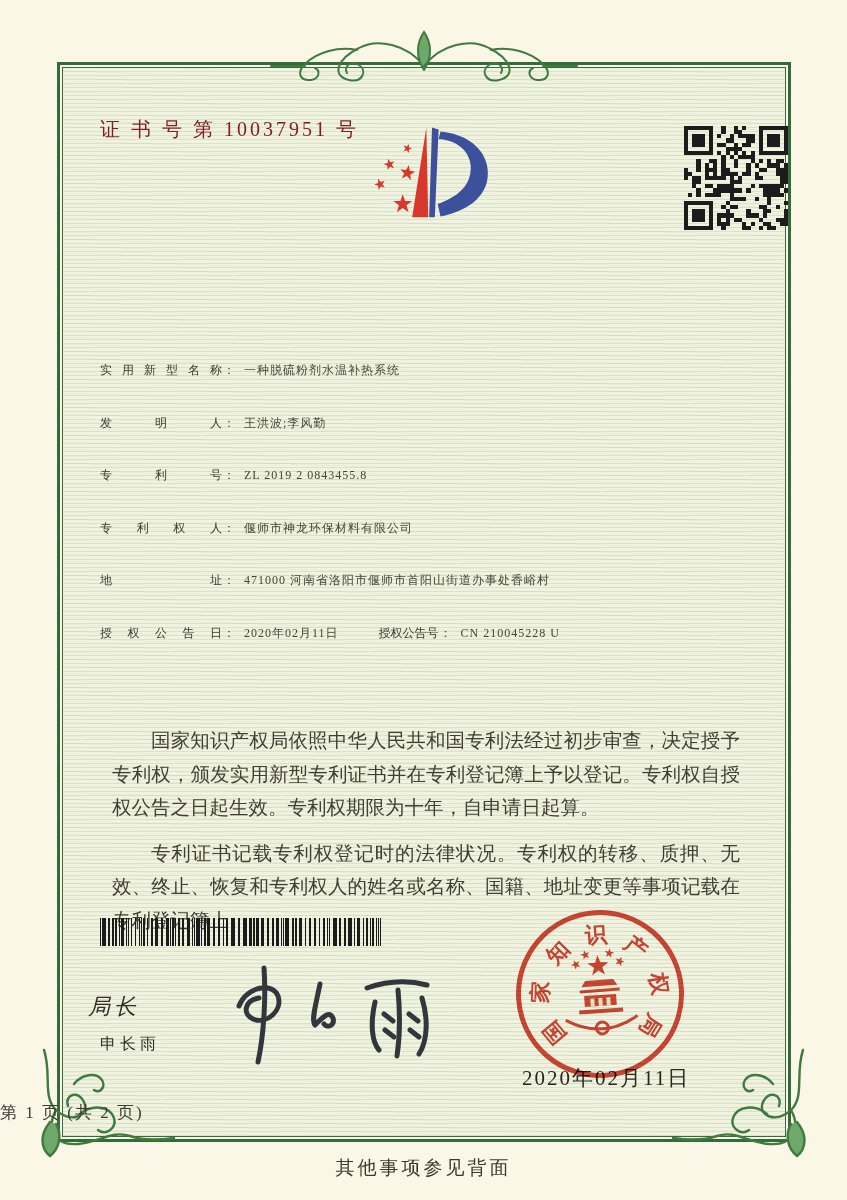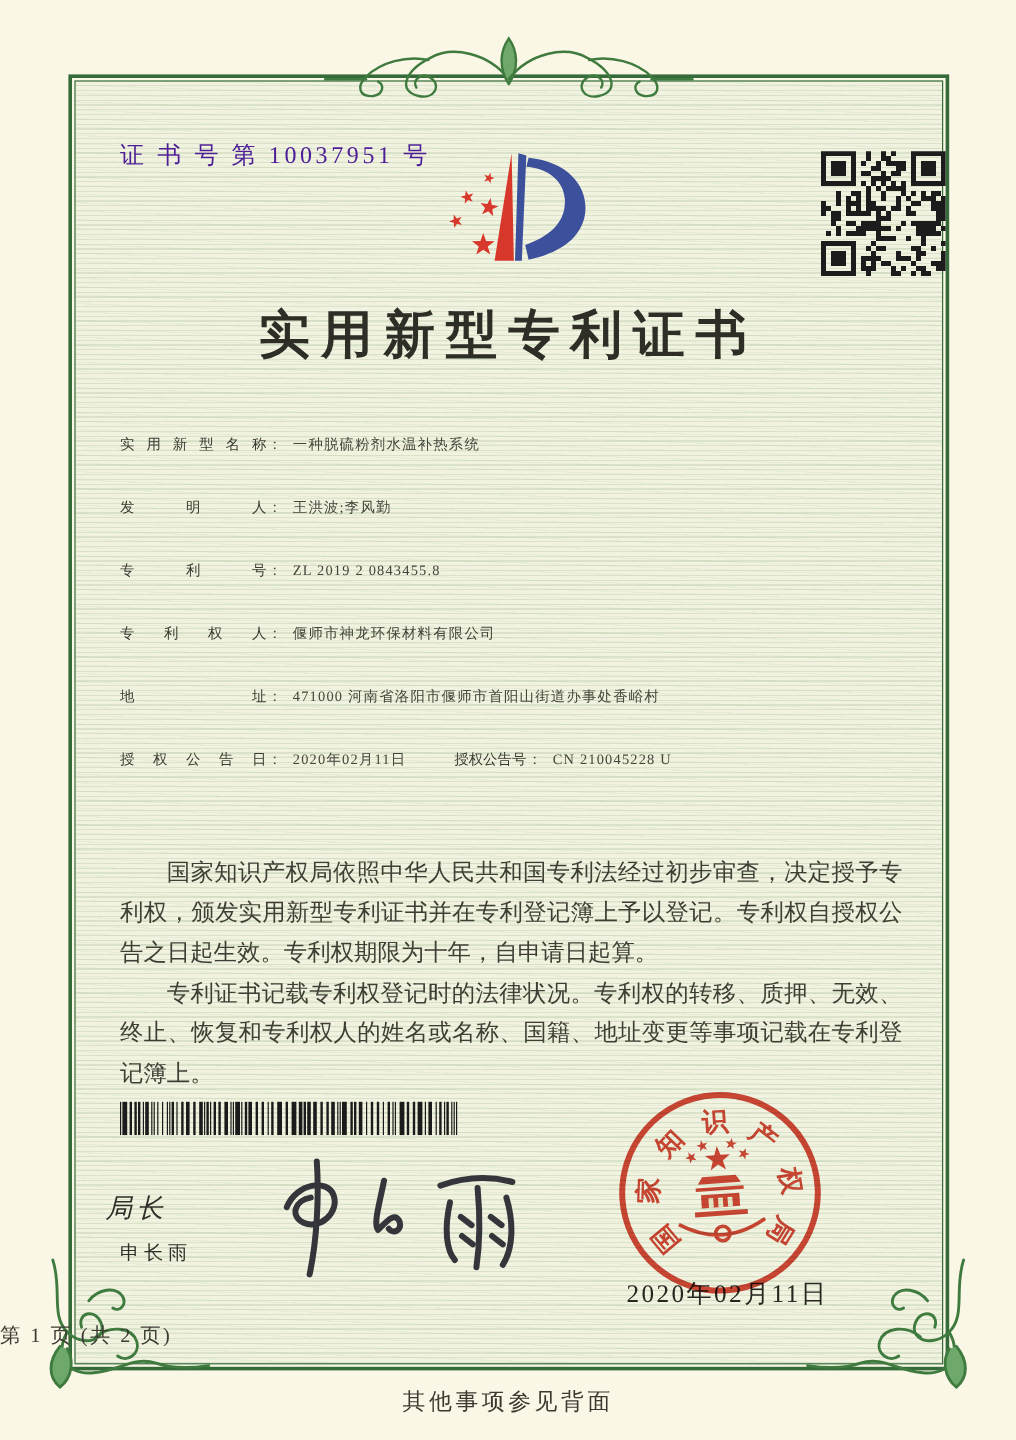--- a/index.html
+++ b/index.html
@@ -14,37 +14,37 @@
          background-color:#f1f3e0;
          background-image:repeating-linear-gradient(0deg,rgba(124,163,112,.20) 0px,rgba(124,163,112,.20) 1px,transparent 1px,transparent 4px),
                           repeating-linear-gradient(2deg,rgba(124,163,112,.08) 0px,rgba(124,163,112,.08) 1px,transparent 1px,transparent 7px);}
 
   .ornament{position:absolute;pointer-events:none;}
   .orn-top{left:50%;top:26px;transform:translateX(-50%);}
   .orn-bl{left:26px;top:1044px;}
   .orn-br{right:26px;top:1044px;transform:scaleX(-1);}
 
   .content{position:absolute;inset:0;}
-  .cert-no{position:absolute;left:100px;top:116px;font-size:20px;letter-spacing:3px;color:#4c1d95;}
+  .cert-no{position:absolute;left:100px;top:116px;font-size:20px;letter-spacing:3px;color:#7f1d1d;}
   .logo{position:absolute;left:347px;top:108px;}
   .qr{position:absolute;left:684px;top:126px;width:104px;height:104px;}
   .title{position:absolute;left:0;right:0;top:250px;text-align:center;font-size:43px;
          font-weight:700;letter-spacing:9px;color:#2e2d26;}
 
   .fields{position:absolute;left:100px;top:362px;width:660px;font-size:12px;color:#45443a;}
   .frow{height:52.5px;white-space:nowrap;}
   .flabel{display:inline-block;width:122px;text-align:justify;text-align-last:justify;
           -moz-text-align-last:justify;vertical-align:top;color:#3b3a31;}
   .fcolon{margin-left:1px;}
   .fvalue{margin-left:9px;letter-spacing:1px;}
   .flabel2{display:inline-block;margin-left:40px;width:auto;text-align:left;text-align-last:auto;}
 
   .paras{position:absolute;left:100px;top:712px;width:652px;font-size:19.5px;line-height:33.5px;
          text-align:justify;color:#3f3e34;}
-  .paras p{margin:0;text-indent:2em;font-family:Liberation Mono, monospace;}
+  .paras p{margin:12px;text-indent:2em;}
 
   .barcode{position:absolute;left:100px;top:918px;width:290px;height:28px;}
   .officer-title{position:absolute;left:88px;top:992px;font-size:22px;letter-spacing:4px;color:#2f2e28;font-style:italic;}
   .officer-name{position:absolute;left:100px;top:1034px;font-size:16px;letter-spacing:4px;color:#2f2e28;}
   .signature{position:absolute;left:225px;top:952px;opacity:.92;}
 
   .seal{position:absolute;left:516px;top:910px;width:168px;height:168px;z-index:3;
         mix-blend-mode:multiply;opacity:.93;transform:rotate(-4deg);}
   .seal-ring{position:absolute;inset:0;border:5px solid #d23b2b;border-radius:50%;box-sizing:border-box;}
   .seal-chars span{position:absolute;font-size:22px;font-weight:700;color:#d23b2b;line-height:26px;}
@@ -410,21 +410,20 @@
         <rect x="23" y="23" width="1" height="1" fill="#1c1c1c"></rect>
         <rect x="24" y="23" width="1" height="1" fill="#1c1c1c"></rect>
         <rect x="9" y="24" width="1" height="1" fill="#1c1c1c"></rect>
         <rect x="14" y="24" width="1" height="1" fill="#1c1c1c"></rect>
         <rect x="15" y="24" width="1" height="1" fill="#1c1c1c"></rect>
         <rect x="18" y="24" width="1" height="1" fill="#1c1c1c"></rect>
         <rect x="20" y="24" width="1" height="1" fill="#1c1c1c"></rect>
         <rect x="21" y="24" width="1" height="1" fill="#1c1c1c"></rect>
       </svg>
 
-    <div class="title">实用新型专利证书</div>
 
     <div class="fields">
       <div class="frow">
         <span class="flabel">实用新型名称</span><span class="fcolon">：</span><span class="fvalue">一种脱硫粉剂水温补热系统</span>
       </div>
       <div class="frow">
         <span class="flabel">发明人</span><span class="fcolon">：</span><span class="fvalue">王洪波;李风勤</span>
       </div>
       <div class="frow">
         <span class="flabel">专利号</span><span class="fcolon">：</span><span class="fvalue">ZL 2019 2 0843455.8</span>

